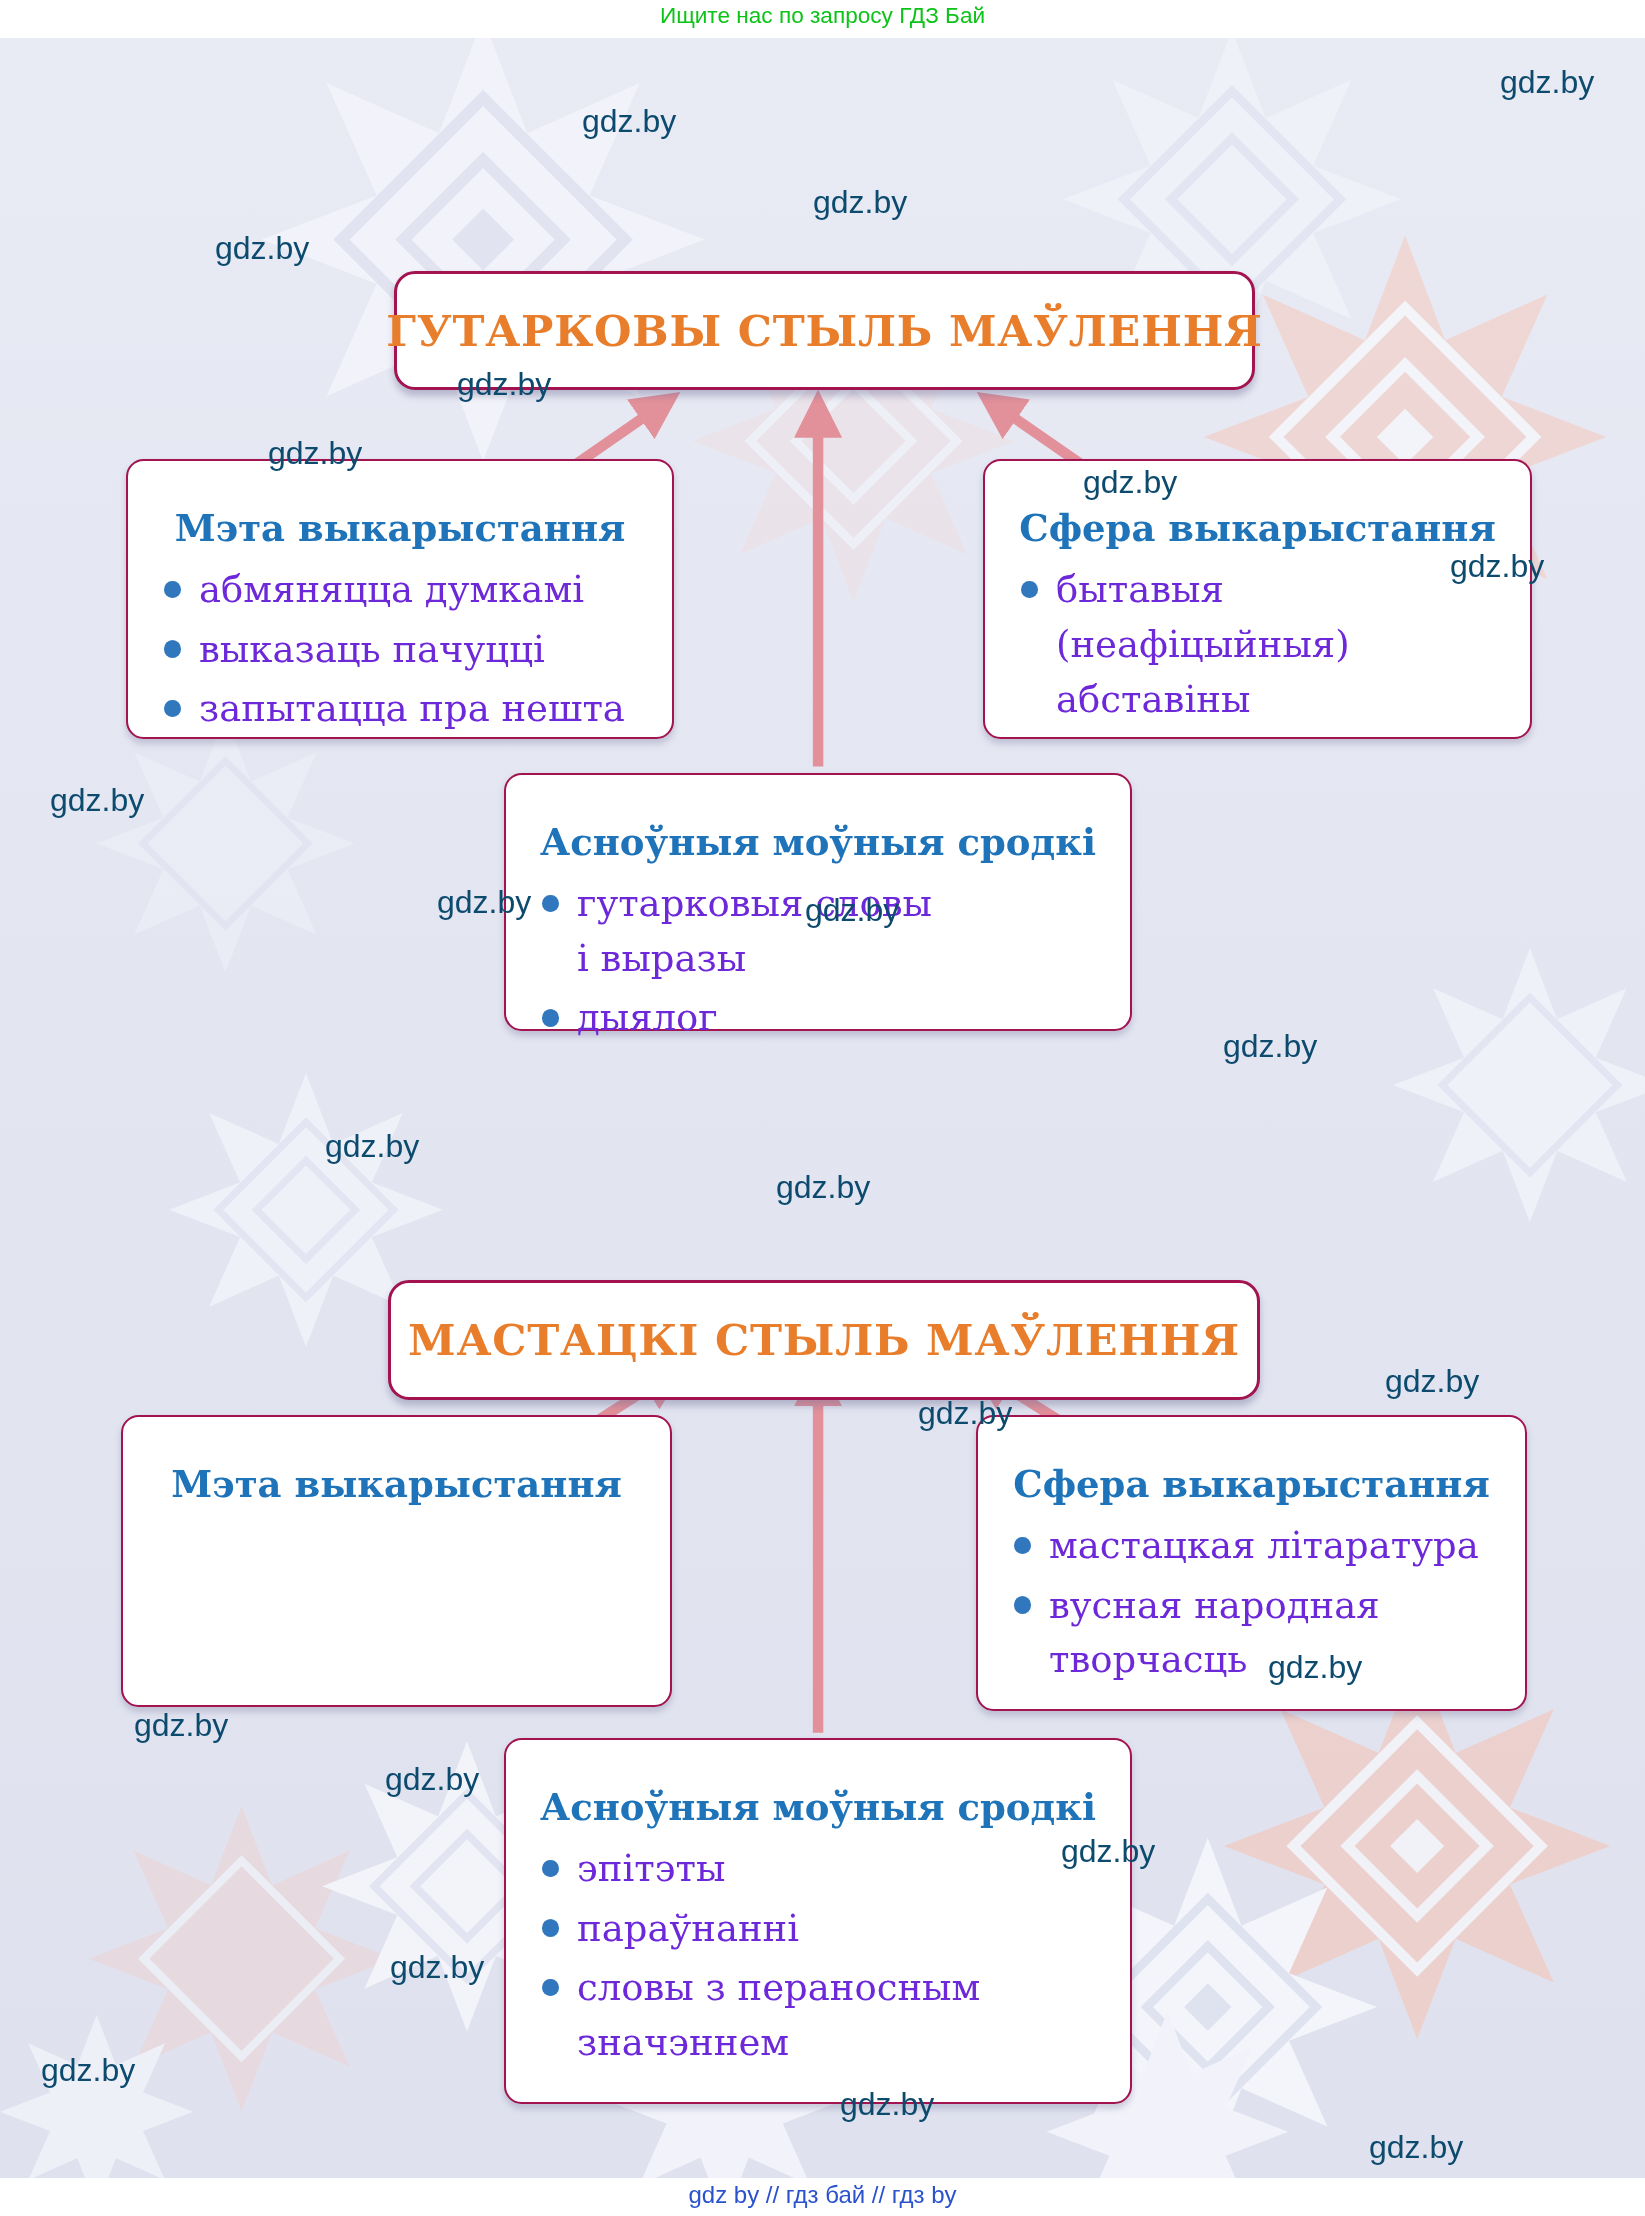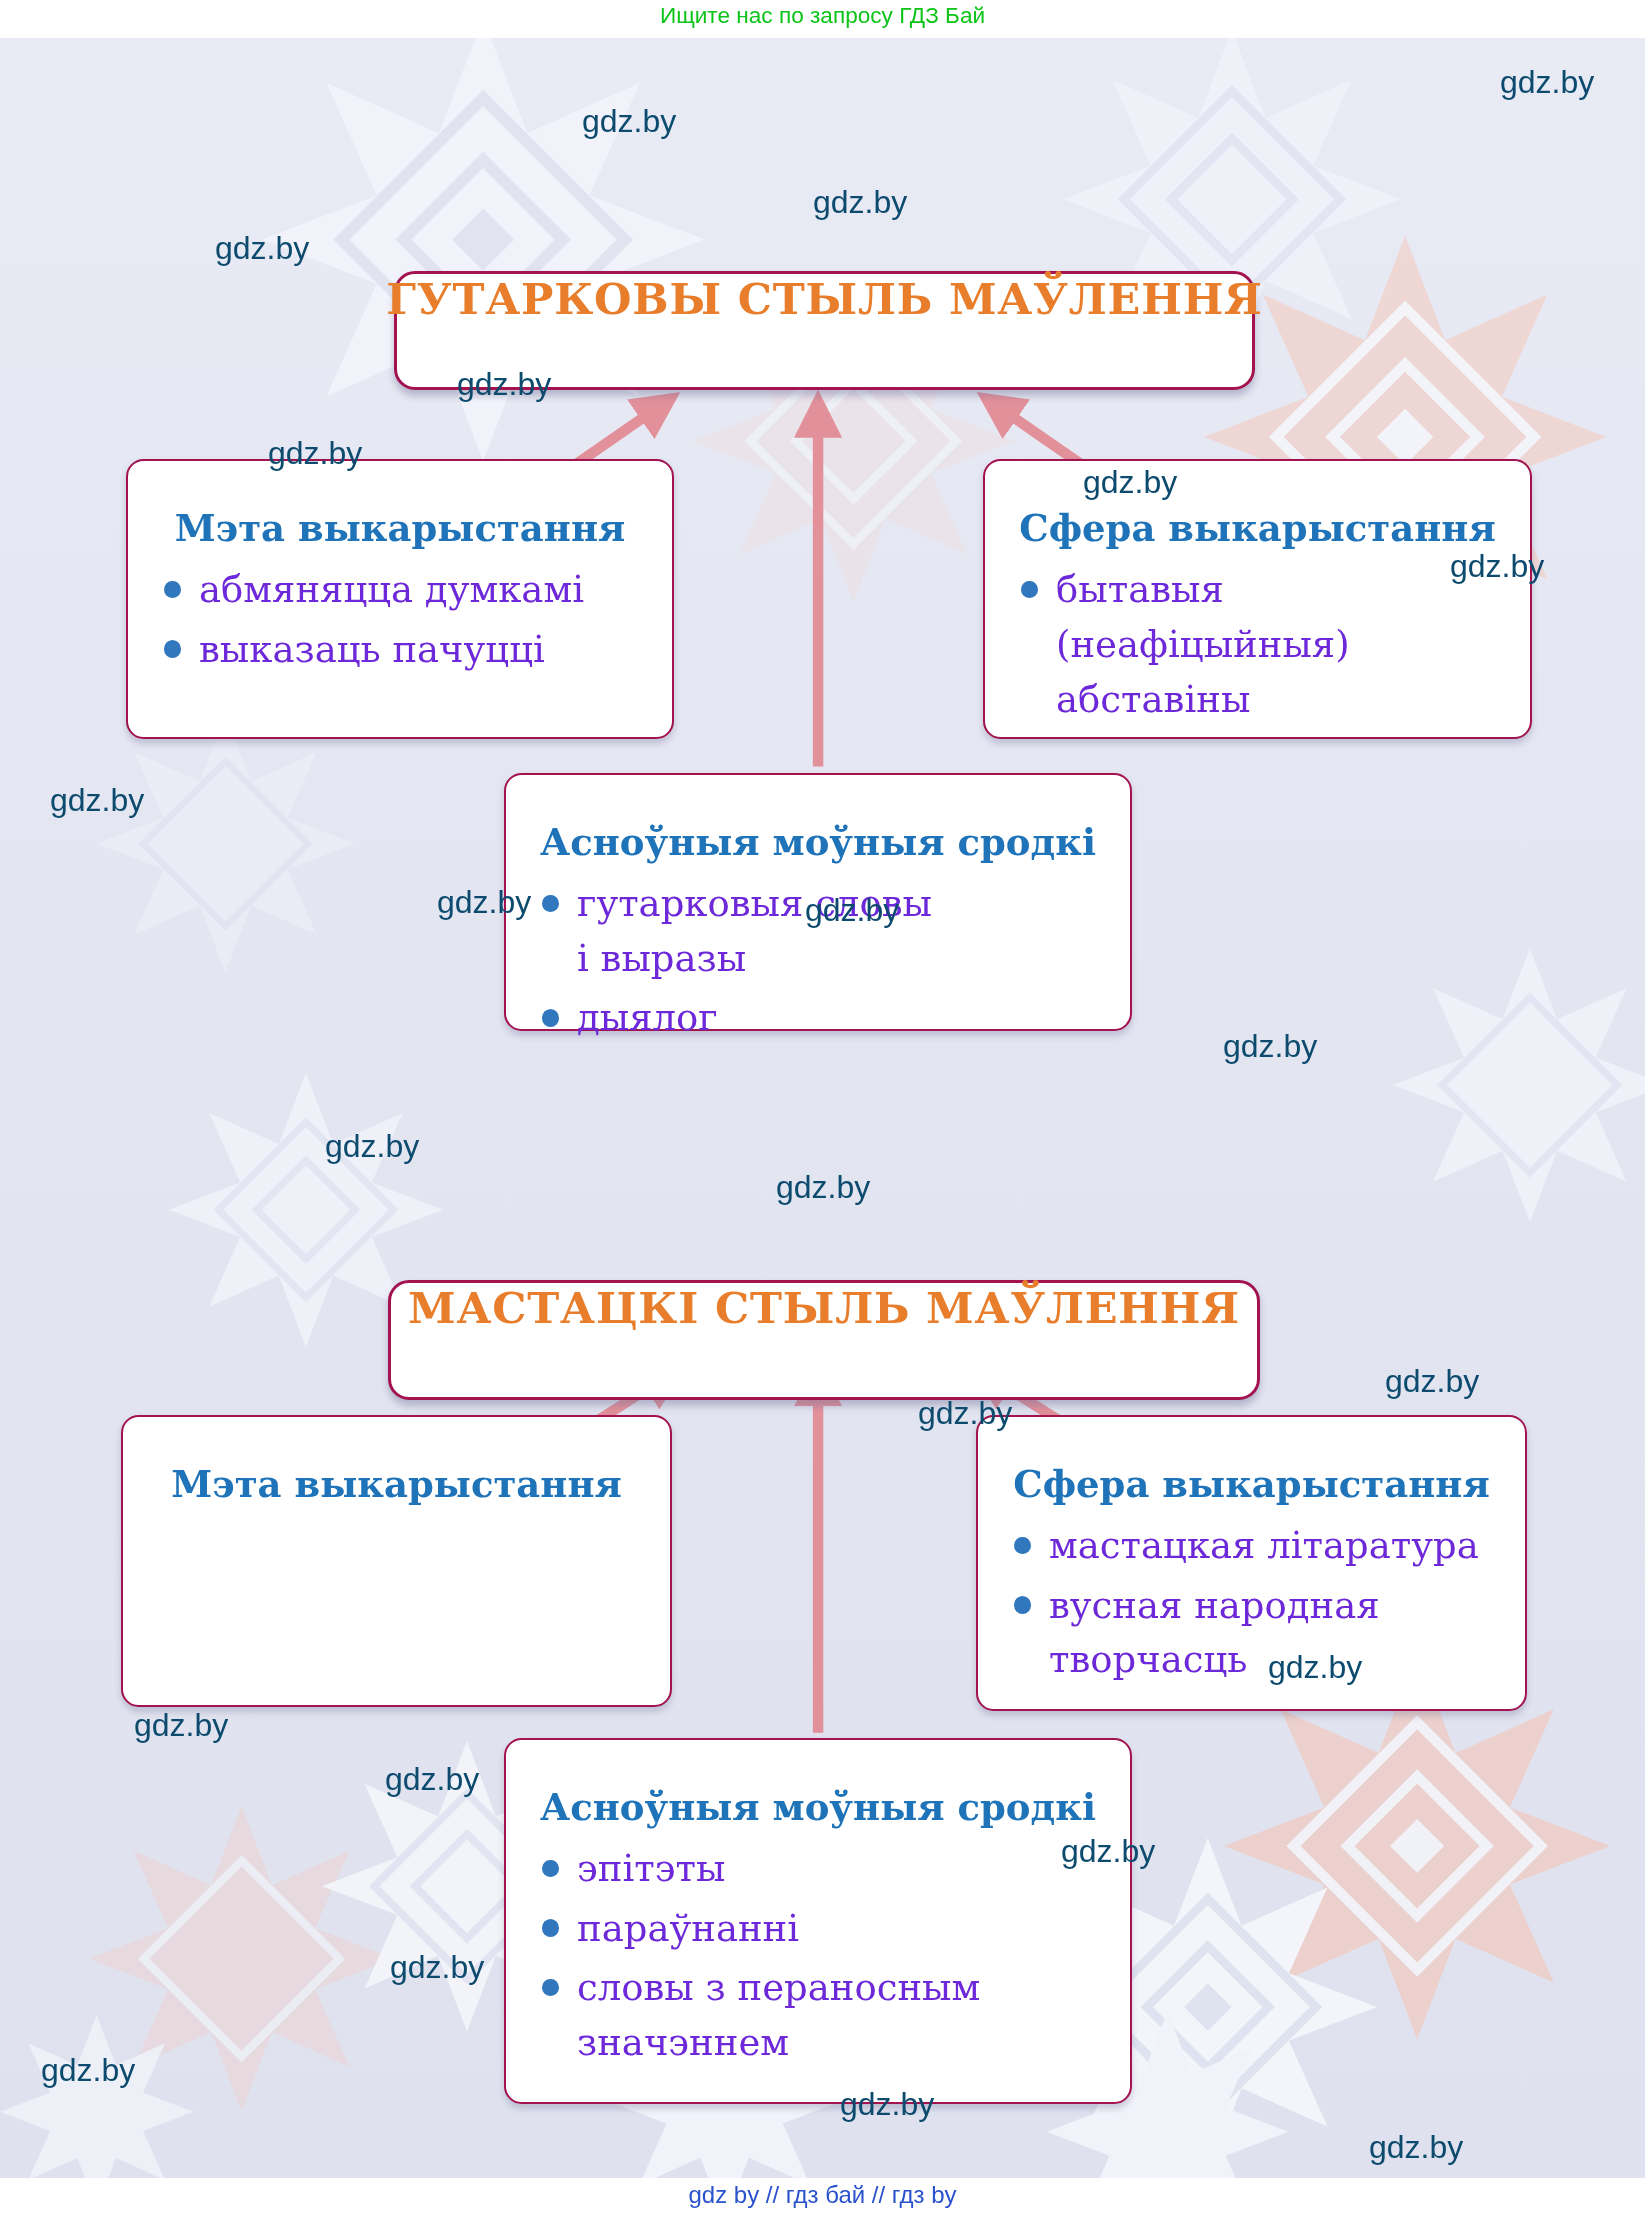--- a/index.html
+++ b/index.html
@@ -21,21 +21,21 @@
     font-size:22.6px;color:#0cc317;font-weight:400;
   }
   .footerline{
     position:absolute;top:2181px;left:0;width:100%;text-align:center;
     font-family:"Liberation Sans","DejaVu Sans",sans-serif;
     font-size:24px;color:#2a52cc;
   }
 
   .title-box{
     position:absolute;background:#ffffff;border:3.2px solid #a2134f;border-radius:21px;
-    display:flex;align-items:flex-start;justify-content:center;
+    display:flex;align-items:center;justify-content:center;
     box-shadow:0 5.6px 7.2px rgba(110,110,150,.40);
   }
   .title-box .ttl{
     color:#e87e2b;font-weight:bold;font-size:43px;letter-spacing:0.8px;white-space:nowrap;
   }
   #title1{left:394px;top:271px;width:855px;height:113px;}
   #title2{left:388px;top:1280px;width:866px;height:114px;}
 
   .info-box{
     position:absolute;background:#ffffff;border:2.4px solid #a2134f;border-radius:17.7px;
@@ -171,20 +171,23 @@
   </div>
 
   <div class="info-box z-boxes" id="box-s1-left">
     <div class="box-heading">Мэта выкарыстання</div>
     <ul class="blist">
       <li>
           <div class="line">абмяняцца думкамі</div>
         </li>
       <li>
           <div class="line">выказаць пачуцці</div>
+        </li>
+      <li>
+          <div class="line">запытацца пра нешта</div>
         </li>
     </ul>
   </div>
 
   <div class="info-box z-boxes" id="box-s1-right">
     <div class="box-heading">Сфера выкарыстання</div>
     <ul class="blist">
       <li>
         <div class="line">бытавыя</div>
         <div class="line">(неафіцыйныя)</div>

